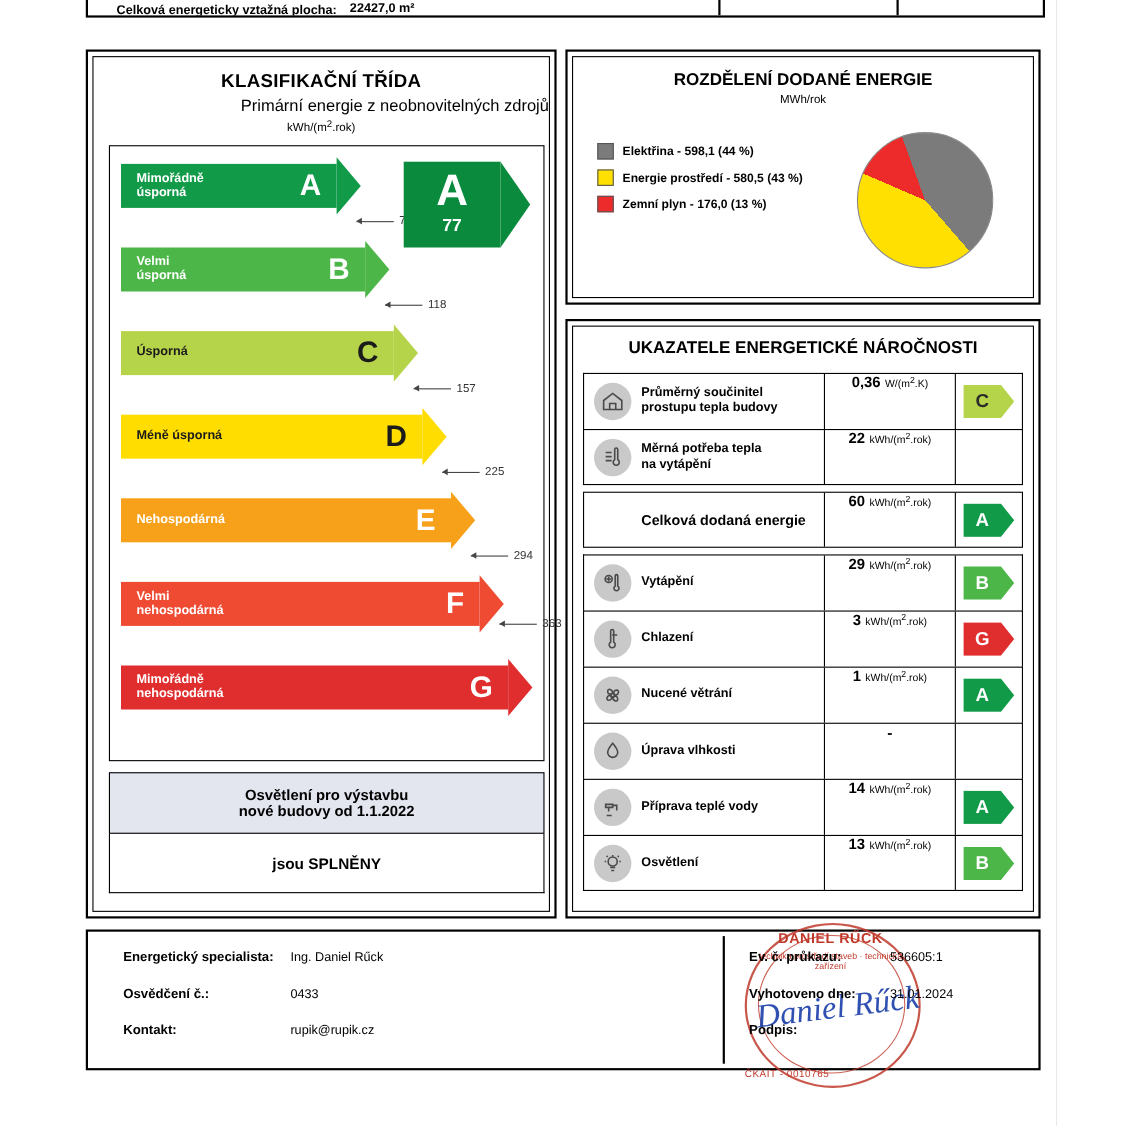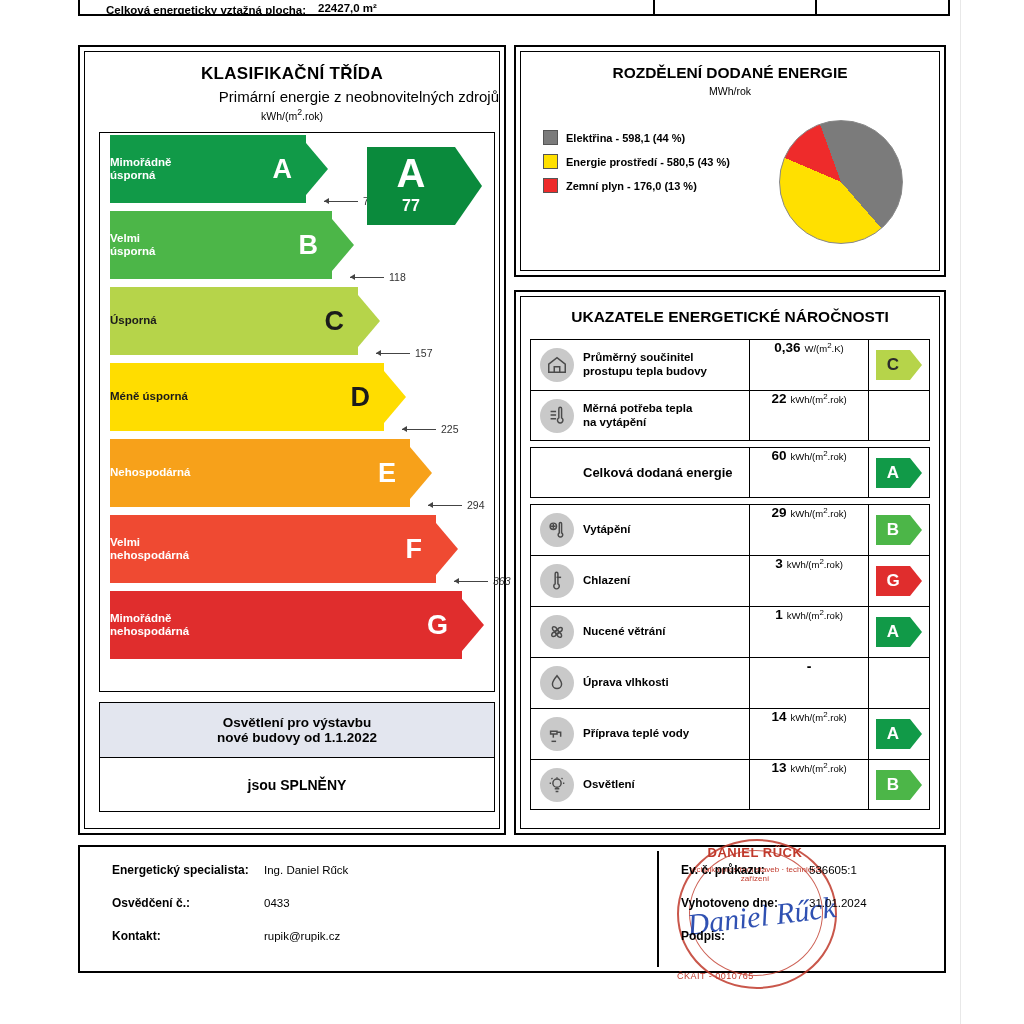--- a/index.html
+++ b/index.html
@@ -32,21 +32,21 @@
   #left-panel .inner{position:absolute;left:4px;top:4px;right:4px;bottom:4px;border:1px solid #000;box-sizing:border-box;}
 
   .kt-title{text-align:center;font-size:17px;font-weight:bold;margin-top:12px;letter-spacing:.3px;}
   .kt-sub{text-align:right;font-size:15px;font-weight:normal;margin-top:4px;}
   .kt-unit{text-align:center;font-size:10.5px;margin-top:2px;}
 
   .scale-box{position:absolute;left:14px;top:80px;width:396px;height:560px;border:1px solid #000;box-sizing:border-box;background:#fff;}
 
   .band-row{position:absolute;left:0;width:100%;}
   .band{position:relative;height:52px;display:flex;align-items:center;}
-  .band .body{height:68px;display:flex;align-items:center;box-sizing:border-box;position:relative;}
+  .band .body{height:40px;display:flex;align-items:center;box-sizing:border-box;padding-left:14px;position:relative;}
   .band .arrow{width:0;height:0;border-top:26px solid transparent;border-bottom:26px solid transparent;}
   .band .lbl{font-size:11.5px;font-weight:bold;color:#fff;line-height:1.15;z-index:2;}
   .band .letter{position:absolute;right:14px;top:50%;transform:translateY(-50%);font-size:27px;font-weight:bold;color:#fff;}
   .band.dark .lbl, .band.dark .letter{color:#1b1b1b;}
 
   .tick{position:absolute;font-size:10.5px;color:#333;display:flex;align-items:center;}
   .tick .ln{display:inline-block;width:34px;height:1px;background:#444;position:relative;margin-right:5px;}
   .tick .ln:before{content:"";position:absolute;left:0;top:-3px;width:0;height:0;border-top:3.5px solid transparent;border-bottom:3.5px solid transparent;border-right:5px solid #444;}
 
   
@@ -204,21 +204,21 @@
             </div>
             <div class="band-row" style="top: 390px;">
               <div class="band" style="padding-left: 10px;">
                 <div class="body" style="width: 326px; background: rgb(239, 74, 50);">
                   <div class="lbl">Velmi<br>nehospodárná</div>
                   <div class="letter">F</div>
                 </div>
                 <div class="arrow" style="border-left: 22px solid rgb(239, 74, 50);"></div>
               </div>
             </div>
-            <div class="tick" style="left: 354px; top: 442px; font-style: italic;">
+            <div class="tick" style="left: 354px; top: 428px;">
               <span class="ln"></span>
               <span>363</span>
             </div>
             <div class="band-row" style="top: 466px;">
               <div class="band" style="padding-left: 10px;">
                 <div class="body" style="width: 352px; background: rgb(224, 45, 45);">
                   <div class="lbl">Mimořádně<br>nehospodárná</div>
                   <div class="letter">G</div>
                 </div>
                 <div class="arrow" style="border-left: 22px solid rgb(224, 45, 45);"></div>

